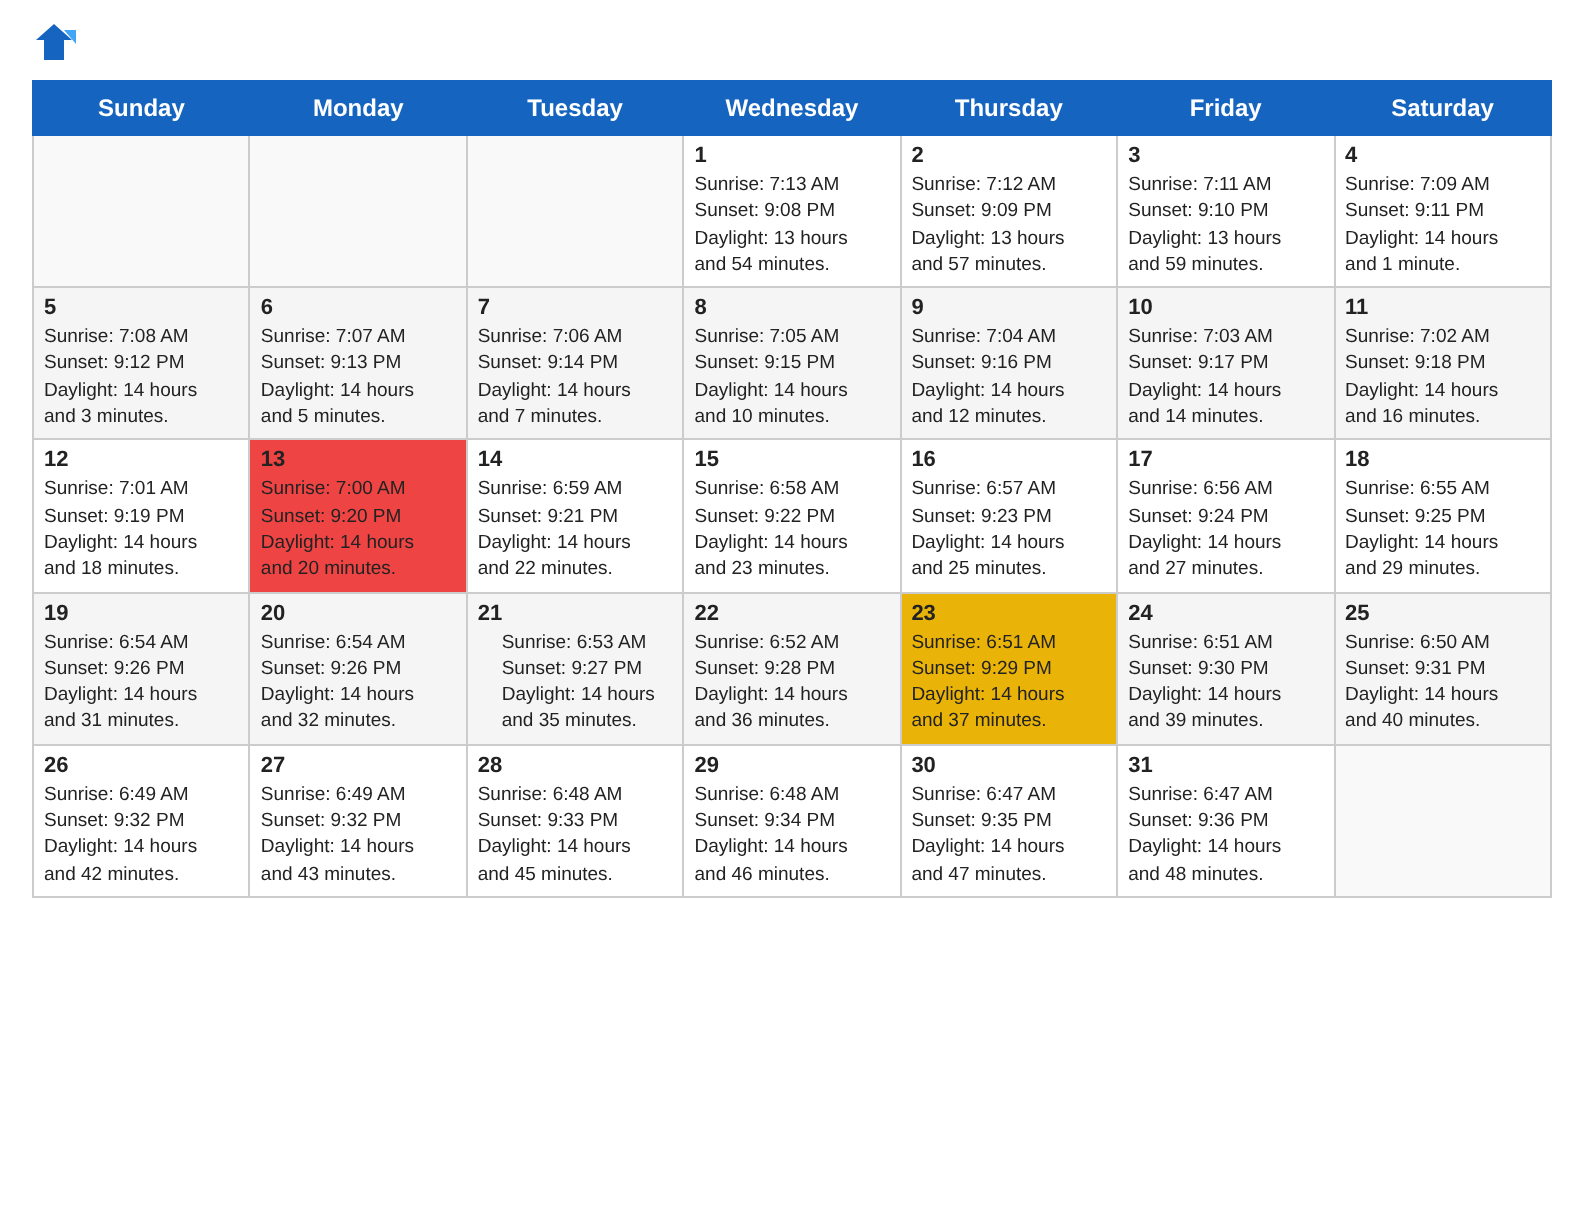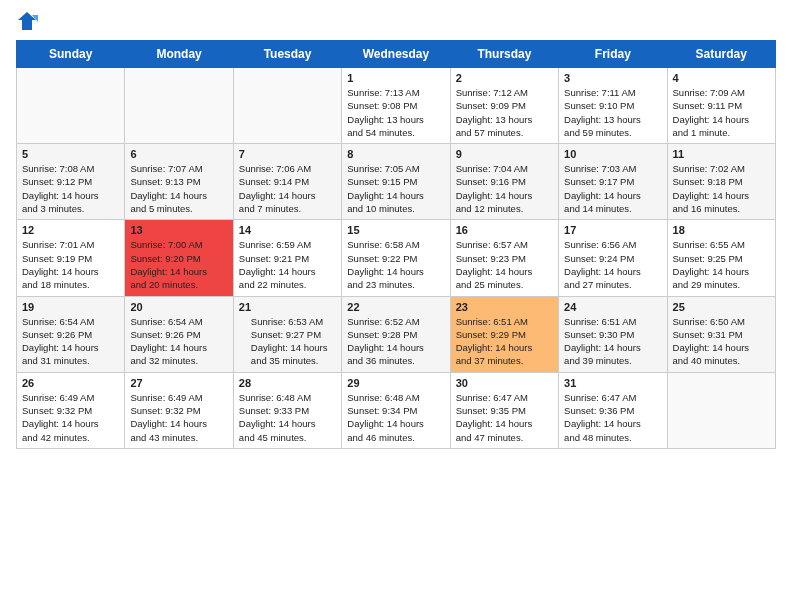--- a/index.html
+++ b/index.html
@@ -294,21 +294,21 @@
 Daylight: 14 hours
 and 35 minutes.</div>
           </td>
           <td style="background: rgb(245, 245, 245); margin-left: 32px;">
             <span class="day-num">22</span>
             <div class="day-info" style="white-space: pre-line;">Sunrise: 6:52 AM
 Sunset: 9:28 PM
 Daylight: 14 hours
 and 36 minutes.</div>
           </td>
-          <td style="background: #fdba74;">
+          <td style="background: #eab308;">
             <span class="day-num">23</span>
             <div class="day-info" style="white-space: pre-line;">Sunrise: 6:51 AM
 Sunset: 9:29 PM
 Daylight: 14 hours
 and 37 minutes.</div>
           </td>
           <td style="background: rgb(245, 245, 245);">
             <span class="day-num">24</span>
             <div class="day-info" style="white-space: pre-line;">Sunrise: 6:51 AM
 Sunset: 9:30 PM

